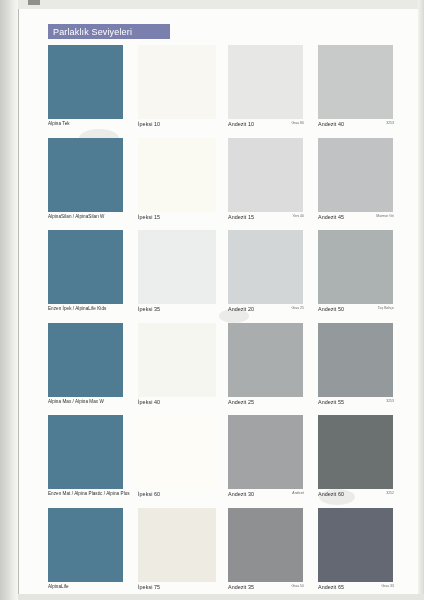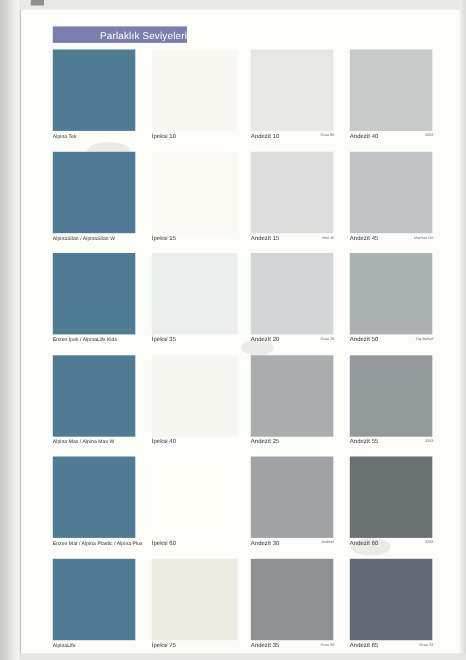--- a/index.html
+++ b/index.html
@@ -45,21 +45,20 @@
     background:#fcfcfa;
   }
   
   .title-banner{
     position:absolute;left:29px;top:15px;
     width:122px;height:15px;
     background:#7b7fae;
     display:flex;align-items:center;
     padding-left:5px;
     box-sizing:border-box;
-    justify-content:flex-end;
   }
   .title-banner span{
     color:#ffffff;
     font-size:9px;
     letter-spacing:.15px;
     white-space:nowrap;
   }
   
   #grid{
     position:absolute;left:29px;top:36px;

